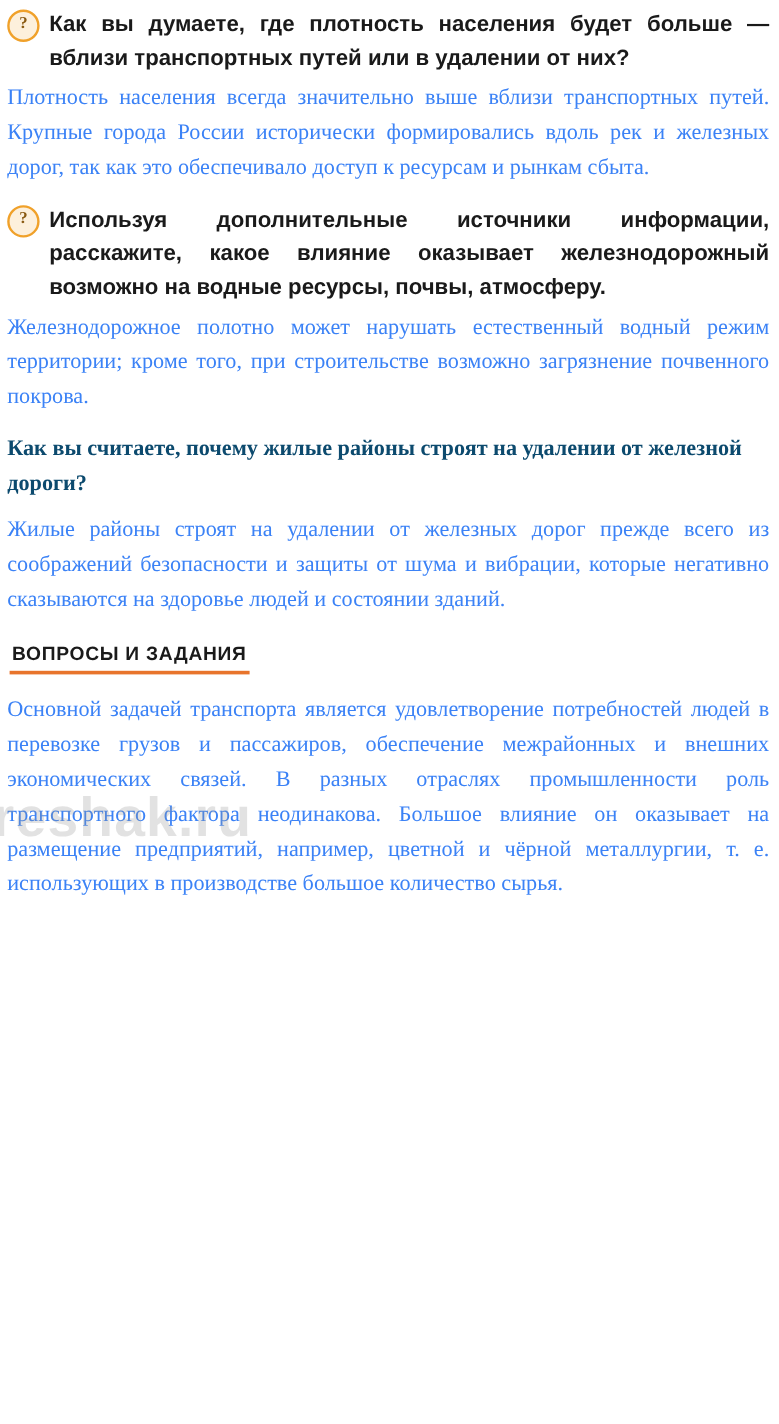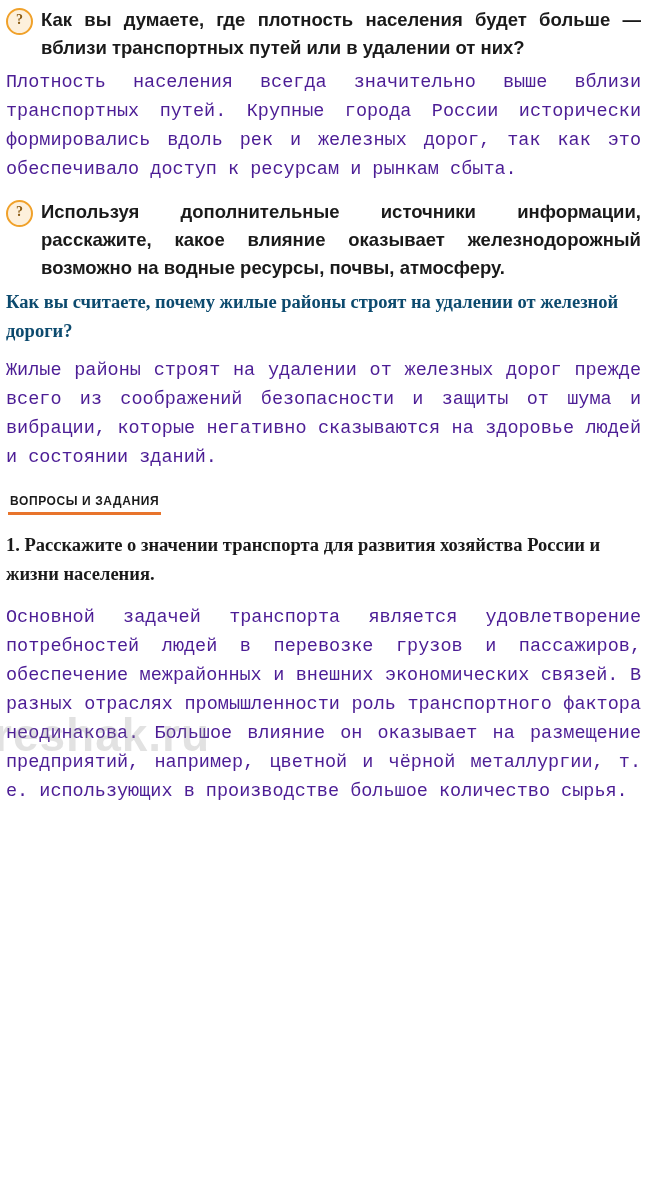--- a/index.html
+++ b/index.html
@@ -55,46 +55,46 @@
     color: #1a1a1a;
   }
   .qtext.hang {
     margin-left: -31px;
     padding-left: 31px;
   }
 
   
   p.body {
     margin: 0 0 14px 0;
-    font-family: Liberation Mono, monospace;
+    font-family: Liberation Serif, serif;
     font-size: 18.5px;
     line-height: 29px;
     text-align: justify;
     text-justify: inter-word;
-    color: #4c1d95;
+    color: #3b82f6;
   }
 
   h3.boldq {
     margin: 0 0 10px 0;
     font-family: "Liberation Serif", serif;
     font-size: 18.5px;
     font-weight: bold;
     line-height: 29px;
     text-align: left;
     color: #0c4a6e;
   }
 
   
   .section-head {
     display: inline-block;
     margin: 8px 0 16px 2px;
     padding: 0 2px 4px 2px;
     border-bottom: 3px solid #e8742c;
     font-family: "Liberation Sans", sans-serif;
-    font-size: 12px;
+    font-size: 16px;
     font-weight: bold;
     letter-spacing: 0.6px;
     color: #1a1a1a;
   }
 
   .numbered {
     margin: 0 0 14px 0;
     font-family: "Liberation Serif", serif;
     font-size: 18.5px;
     font-weight: bold;
@@ -129,25 +129,25 @@
   </div>
 
   <p class="body">Плотность населения всегда значительно выше вблизи транспортных путей. Крупные города России исторически формировались вдоль рек и железных дорог, так как это обеспечивало доступ к ресурсам и рынкам сбыта.</p>
 
   <div class="qblock">
     <div class="qmark">?</div>
     <div class="qtext hang">Используя дополнительные источники информации, расскажите, какое влияние оказывает железнодорожный возможно на водные ресурсы, почвы, атмосферу.</div>
   </div>
 
 
+  <p class="body">Железнодорожное полотно может нарушать естественный водный режим территории; кроме того, при строительстве возможно загрязнение почвенного покрова.</p>
 
   <h3 class="boldq">Как вы считаете, почему жилые районы строят на удалении от железной дороги?</h3>
 
   <p class="body">Жилые районы строят на удалении от железных дорог прежде всего из соображений безопасности и защиты от шума и вибрации, которые негативно сказываются на здоровье людей и состоянии зданий.</p>
 
   <div class="section-head">ВОПРОСЫ И ЗАДАНИЯ</div>
 
-  <div class="numbered">1. Расскажите о значении транспорта для развития хозяйства России и жизни населения.</div>
 
   <p class="body">Основной задачей транспорта является удовлетворение потребностей людей в перевозке грузов и пассажиров, обеспечение межрайонных и внешних экономических связей. В разных отраслях промышленности роль транспортного фактора неодинакова. Большое влияние он оказывает на размещение предприятий, например, цветной и чёрной металлургии, т. е. использующих в производстве большое количество сырья.</p>
 
   <div class="watermark">reshak.ru</div>
 </div>
 
 </body></html>

